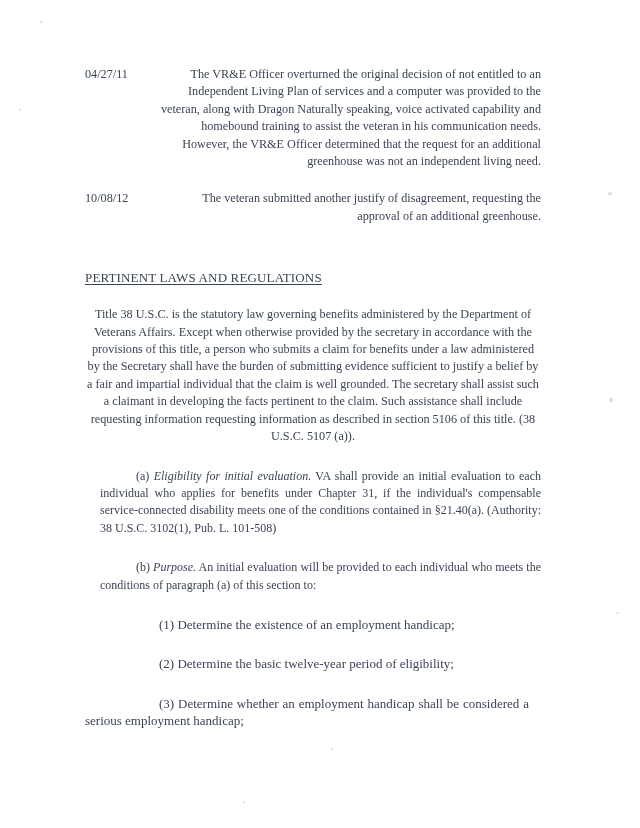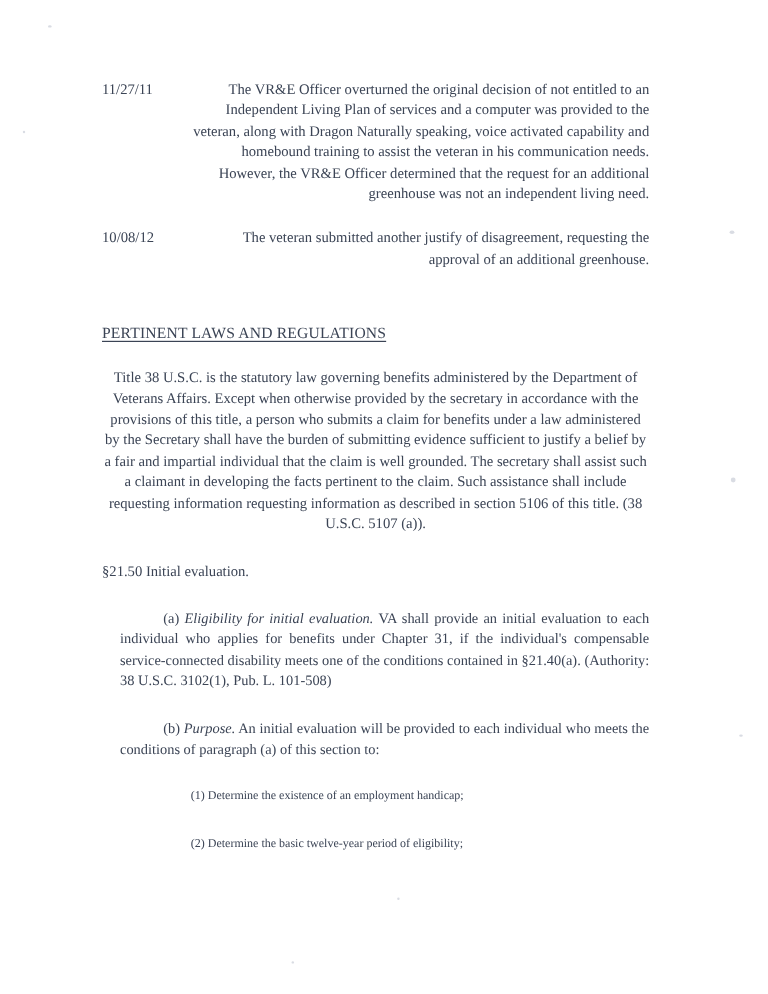--- a/index.html
+++ b/index.html
@@ -75,21 +75,21 @@
   }
   .reg-heading {
     font-size: 12.2px;
     line-height: 17.4px;
     margin: 0 0 22px 0;
   }
   .indent {
     text-indent: 36px;
   }
   .num-item {
-    font-size: 10px;
+    font-size: 13px;
     line-height: 17.4px;
     text-align: justify;
     margin: 0 12px 22px 0;
     text-indent: 74px;
   }
   .num-item-short {
     text-align: left;
   }
   em {
     font-style: italic;
@@ -104,36 +104,36 @@
   <div class="speckle" style="left:19px; top:109px; width:2px; height:2px;"></div>
   <div class="speckle" style="left:608px; top:192px; width:4px; height:3px;"></div>
   <div class="speckle" style="left:609px; top:398px; width:4px; height:4px;"></div>
   <div class="speckle" style="left:616px; top:612px; width:3px; height:2px;"></div>
   <div class="speckle" style="left:331px; top:748px; width:2px; height:2px;"></div>
   <div class="speckle" style="left:243px; top:801px; width:2px; height:2px;"></div>
 
   <div class="content">
 
     <div class="entry">
-      <div class="entry-date">11/27/11</div>
+      <div class="entry-date">04/27/11</div>
       <div class="entry-text">The VR&amp;E Officer overturned the original decision of not entitled to an Independent Living Plan of services and a computer was provided to the veteran, along with Dragon Naturally speaking, voice activated capability and homebound training to assist the veteran in his communication needs. However, the VR&amp;E Officer determined that the request for an additional greenhouse was not an independent living need.</div>
     </div>
 
     <div class="entry" style="margin-top:20px;gap:40px;">
       <div class="entry-date">10/08/12</div>
       <div class="entry-text">The veteran submitted another justify of disagreement, requesting the approval of an additional greenhouse.</div>
     </div>
 
     <div class="section-heading">PERTINENT LAWS AND REGULATIONS</div>
 
     <p class="para">Title 38 U.S.C. is the statutory law governing benefits administered by the Department of Veterans Affairs. Except when otherwise provided by the secretary in accordance with the provisions of this title, a person who submits a claim for benefits under a law administered by the Secretary shall have the burden of submitting evidence sufficient to justify a belief by a fair and impartial individual that the claim is well grounded.  The secretary shall assist such a claimant in developing the facts pertinent to the claim.  Such assistance shall include requesting information requesting information as described in section 5106 of this title. (38 U.S.C. 5107 (a)).</p>
 
-    <p class="reg-heading">§21.50  Initial evaluation.</p>
 
     <p class="para-justified indent"><span>(a)</span> <em>Eligibility for initial evaluation.</em> <span>VA shall provide an initial evaluation to each individual who applies for benefits under Chapter 31, if the individual's compensable service-connected disability meets one of the conditions contained in §21.40(a). (Authority: 38 U.S.C. 3102(1), Pub. L. 101-508)</span></p>
 
     <p class="para-justified indent"><span>(b)</span> <em>Purpose.</em> <span>An initial evaluation will be provided to each individual who meets the conditions of paragraph (a) of this section to:</span></p>
 
     <p class="num-item num-item-short">(1) Determine the existence of an employment handicap;</p>
     <p class="num-item num-item-short">(2) Determine the basic twelve-year period of eligibility;</p>
+    <p class="num-item">(3) Determine whether an employment handicap shall be considered a serious employment handicap;</p>
 
   </div>
 </div>
 
 </body></html>

